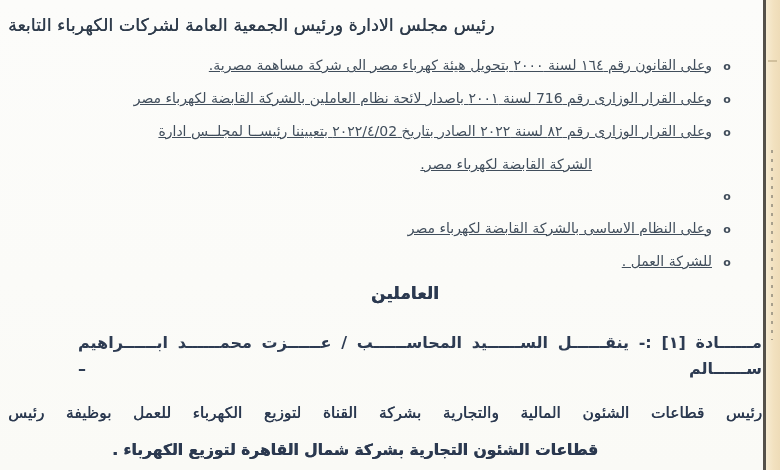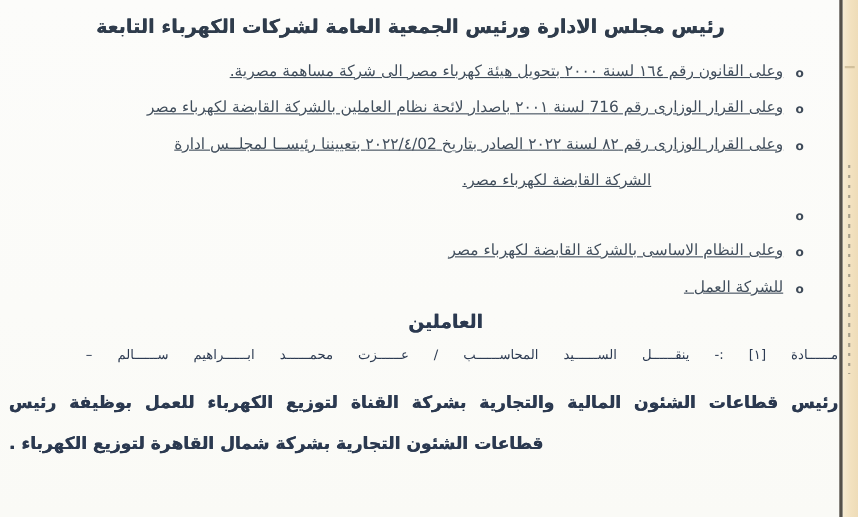--- a/index.html
+++ b/index.html
@@ -16,23 +16,23 @@
   }
   .content {
     position: absolute;
     top: 0; right: 18px; left: 8px;
     direction: rtl;
     color: #44505e;
   }
   .title {
     margin: 12px 24px 0 0;
     font-size: 17.5px;
-    font-weight: bold;
+    font-weight: normal;
     color: #2f3c4c;
-    text-align: center;
+    text-align: left;
     line-height: 26px;
     text-shadow: 0.3px 0 0 currentColor;
   }
   .bullets { margin-top: 16px; font-size: 14px; }
   .b-item {
     display: flex;
     direction: rtl;
     padding-right: 20px;
     margin-bottom: 9px;
     line-height: 22px;
@@ -51,45 +51,45 @@
     margin: 8px 0 0 0;
     padding-left: 40px;
     text-align: center;
     font-size: 17px;
     font-weight: bold;
     color: #2b3950;
     text-shadow: 0.3px 0 0 currentColor;
   }
   p { margin: 0; }
   .art1 {
-    margin: 6px 70px 0 70px;
+    margin: 27px 70px 0 70px;
     margin-right: 0;
-    font-size: 12px;
-    font-weight: normal;
+    font-size: 16px;
+    font-weight: bold;
     color: #2d3b52;
     text-align: justify;
     text-align-last: justify;
     line-height: 26px;
   }
   .art1-l2 {
     margin: 19px 0 0 0;
     font-size: 15.5px;
-    font-weight: bold;
+    font-weight: normal;
     color: #2b3950;
     text-align: justify;
     text-align-last: justify;
     line-height: 24px;
     text-shadow: 0.45px 0 0 currentColor;
   }
   .art1-l3 {
     margin: 13px 60px 0 0;
     font-size: 15.5px;
     font-weight: bold;
     color: #2b3950;
-    text-align: left;
+    text-align: center;
     line-height: 24px;
     text-shadow: 0.45px 0 0 currentColor;
   }
   .edge {
     position: absolute;
     top: 0; right: 0;
     width: 14px; height: 470px;
     background: linear-gradient(90deg, #f7ecd3 0%, #f2e1bf 55%, #eedcb8 100%);
     border-left: 3px solid #55514a;
     box-sizing: content-box;

